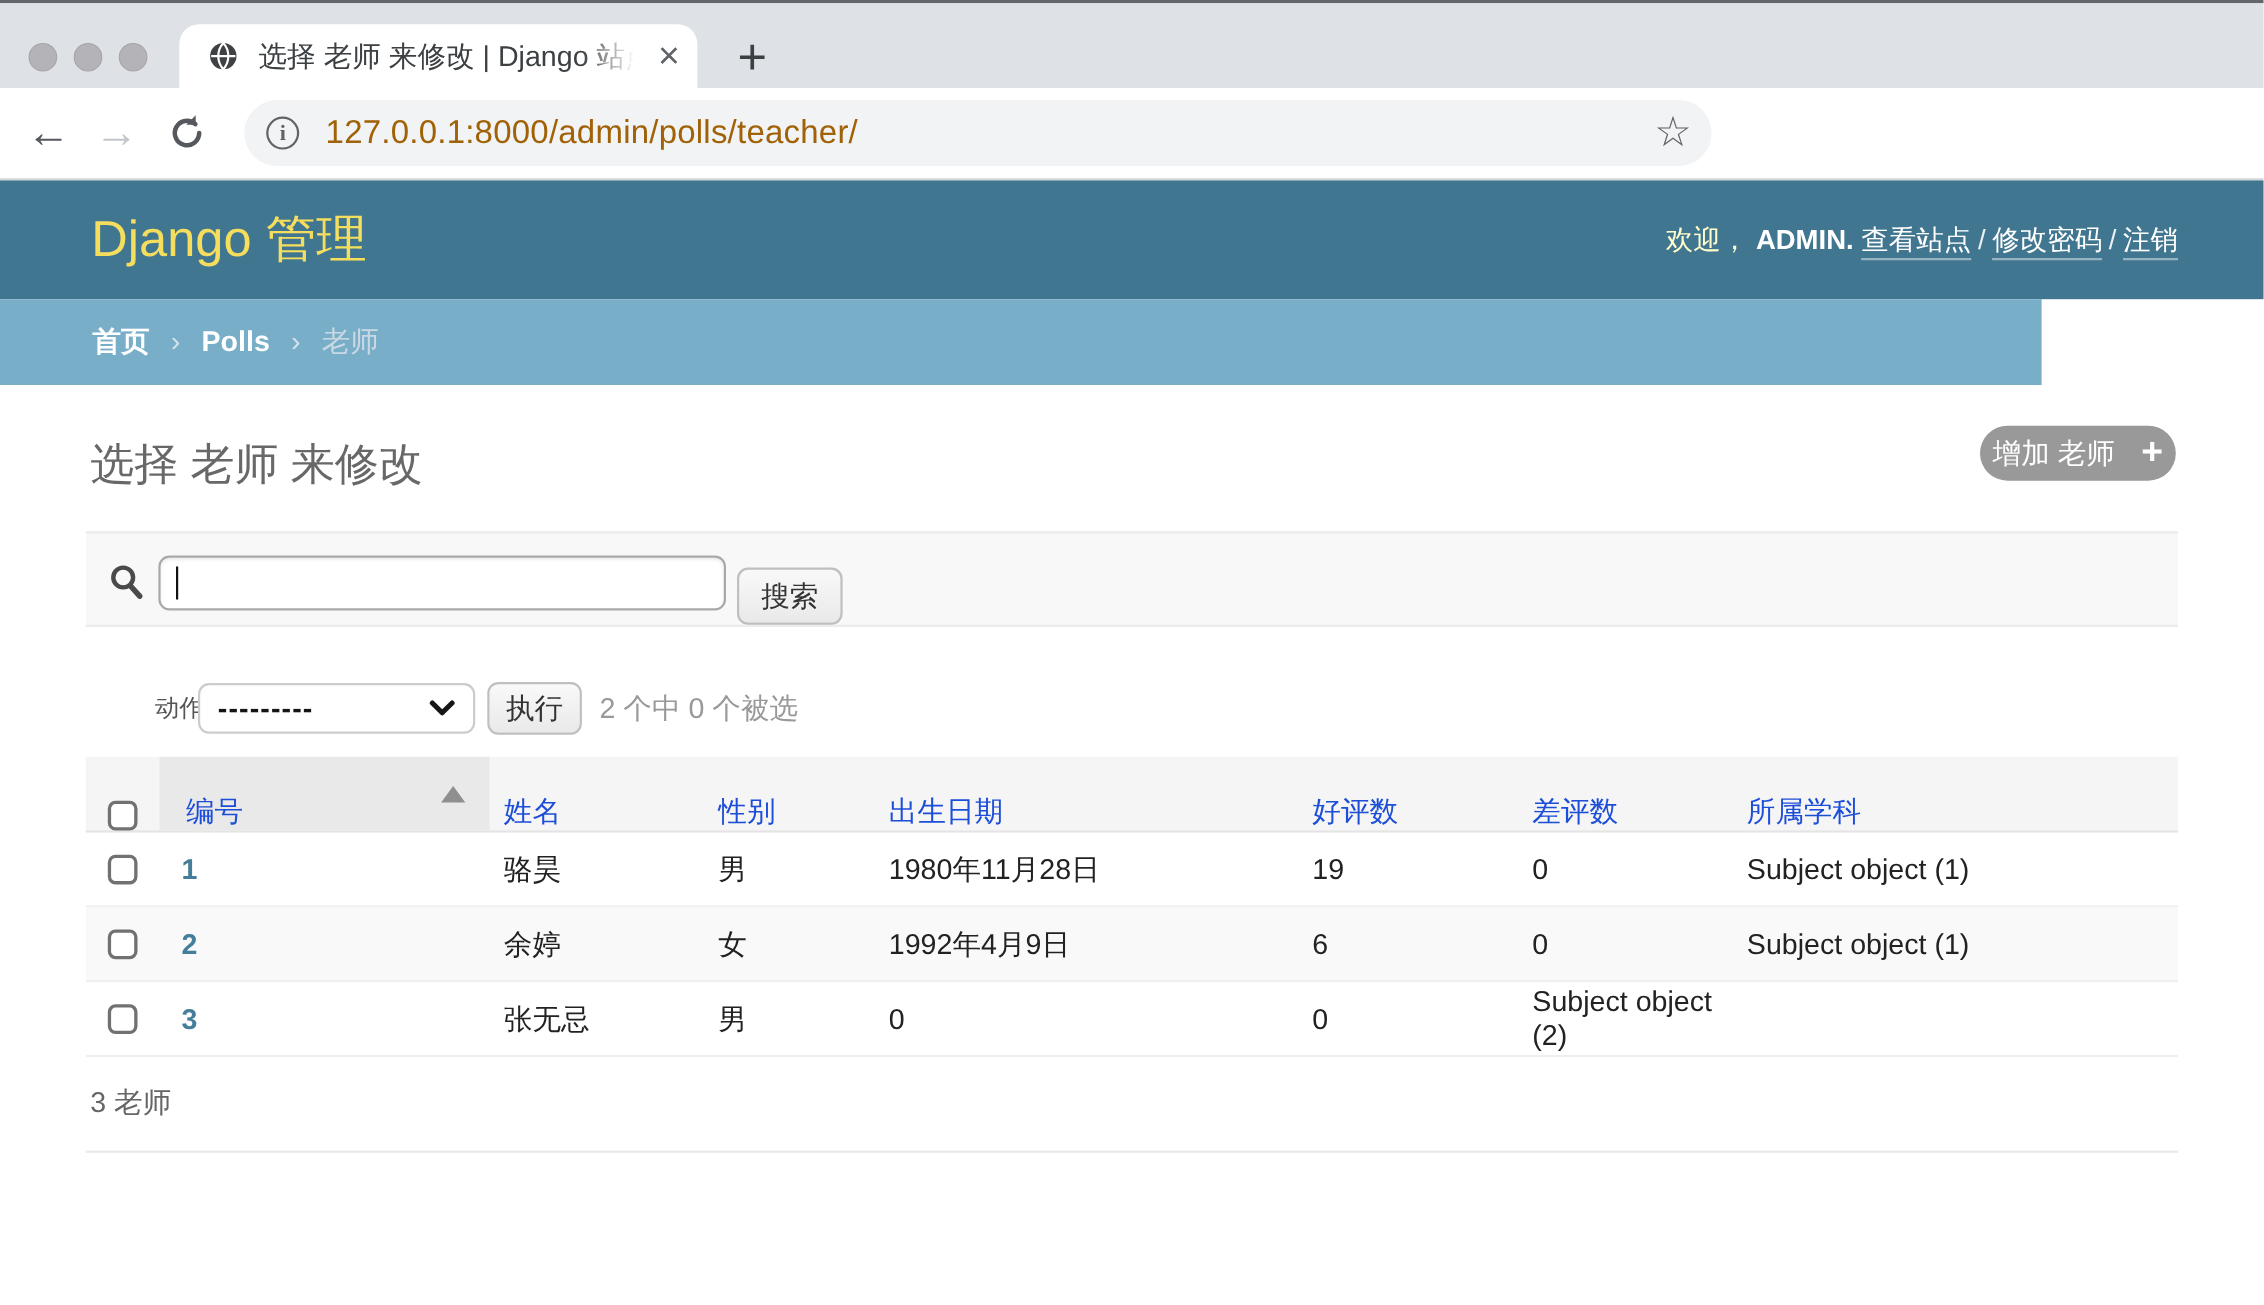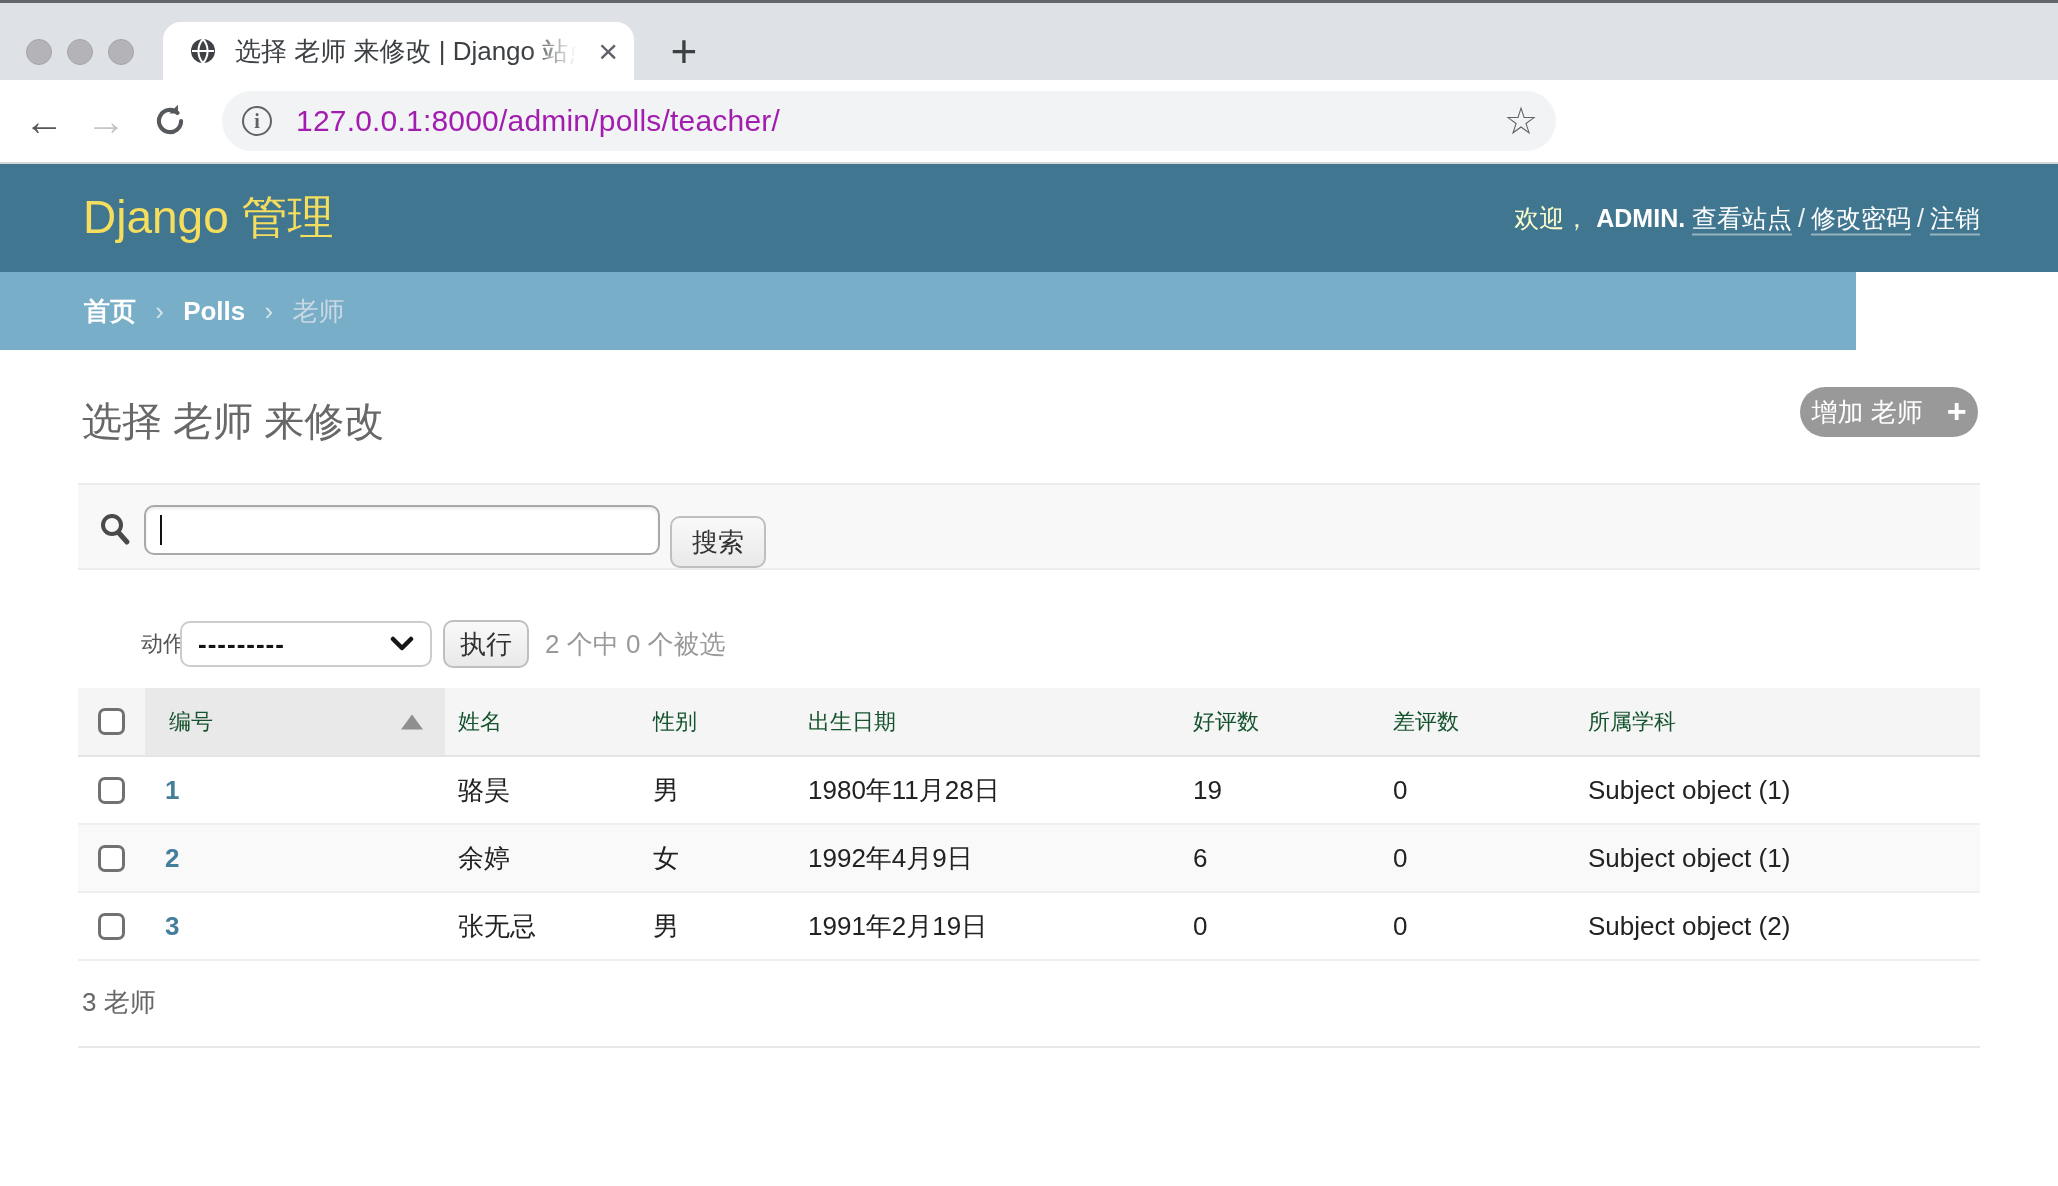--- a/index.html
+++ b/index.html
@@ -30,21 +30,21 @@
   .navico { position:absolute; top:0; height:82px; display:flex; align-items:center; justify-content:center;
             width:44px; font-size:40px; }
   .back { left:22px; color:#55585c; }
   .fwd { left:84px; color:#c3c6ca; }
   .reload { left:148px; }
   .omnibox { position:absolute; left:222px; top:11px; width:1334px; height:60px; background:#f1f3f4;
              border-radius:30px; display:flex; align-items:center; padding:0 18px 0 20px; }
   .info-ico { width:30px; height:30px; border:2px solid #5f6368; border-radius:50%; color:#5f6368;
               font-size:20px; font-weight:700; font-family:"Liberation Serif","DejaVu Serif",serif;
               display:flex; align-items:center; justify-content:center; flex:0 0 auto; }
-  .url { margin-left:24px; font-size:30px; color:#a21caf; letter-spacing:.2px; }
+  .url { margin-left:24px; font-size:30px; color:#a16207; letter-spacing:.2px; }
   .star { margin-left:auto; font-size:38px; color:#5f6368; line-height:1; }
   .se-badge { left:1581px; top:98px; width:46px; height:46px; background:#4a4b4d; border-radius:8px; position:absolute; }
   .se-txt { position:absolute; left:4px; bottom:2px; color:#fff; font-size:22px; font-weight:700; }
   .se-cam { position:absolute; right:4px; top:5px; width:16px; height:10px; background:#fff; border-radius:2px; }
   .json-ext { left:1645px; top:99px; width:44px; height:44px; border:3px solid #2c2c2c; border-radius:50%;
               position:absolute; color:#2c2c2c; font-size:17px; font-weight:700; display:flex; align-items:center; justify-content:center; }
   .gitzip { left:1704px; top:94px; width:56px; height:56px; position:absolute; display:flex; flex-direction:column;
             align-items:center; justify-content:center; color:#1a1a1a; font-weight:700; font-size:19px; line-height:.95; }
   .xext { left:1772px; top:99px; width:44px; height:44px; position:absolute; }
   .xext .bar1, .xext .bar2 { position:absolute; left:2px; top:17px; width:40px; height:11px; border-radius:6px; }
@@ -104,21 +104,21 @@
                    border:2px solid #cccccc; border-radius:10px; display:flex; align-items:center; padding:0 16px; }
   .action-select .dashes { font-size:26px; font-weight:700; color:#141414; letter-spacing:1px; }
   .action-select .chev { margin-left:auto; display:flex; }
   .execbtn { position:absolute; left:365px; top:2px; width:86px; height:48px; }
   .selcount { position:absolute; left:467px; top:50%; transform:translateY(-50%); font-size:26px; color:#999; }
 
   
   .tbl { position:absolute; left:78px; top:338px; width:1902px; }
   .thead { display:grid; grid-template-columns:67px 300px 195px 155px 385px 200px 195px 405px;
            height:69px; background:#f5f5f5; border-bottom:2px solid #e4e4e4; }
-  .hcell { display:flex; align-items:center; font-size:22px; color:#14532d; font-weight:500; height:100%; padding-left:13px; }
+  .hcell { display:flex; align-items:flex-end; font-size:26px; color:#1d4ed8; font-weight:500; height:100%; padding-left:13px; }
   .hcell.first { justify-content:center; padding-left:0; }
   .hcell.sorted { background:#e9e9e9; position:relative; padding-left:24px; }
   .sortarrow { position:absolute; right:22px; top:50%; transform:translateY(-50%); width:0; height:0;
                border-left:11px solid transparent; border-right:11px solid transparent; border-bottom:15px solid #8f8f8f; }
   .trow { display:grid; grid-template-columns:67px 300px 195px 155px 385px 200px 195px 405px;
           height:68px; align-items:center; border-bottom:2px solid #efefef; background:#fff; }
   .trow:nth-child(even) { background:#f9f9f9; }
   .cell { font-size:26px; color:#222; padding-left:13px; }
   .cell.c-check { display:flex; justify-content:center; padding-left:0; }
   .cell.c-id { padding-left:20px; }
@@ -313,21 +313,20 @@
 
   <div class="trow">
     <div class="cell c-check">
       <span class="checkbox"></span>
     </div>
     <div class="cell c-id">
       <a>3</a>
     </div>
     <div class="cell">张无忌</div>
     <div class="cell">男</div>
-    <div class="cell">1991年2月19日</div>
     <div class="cell">0</div>
     <div class="cell">0</div>
     <div class="cell">Subject object (2)</div>
   </div>
 </div>
     </div>
 
     <div class="resultcount">3 老师</div>
     <div class="endline"></div>
   </div>

